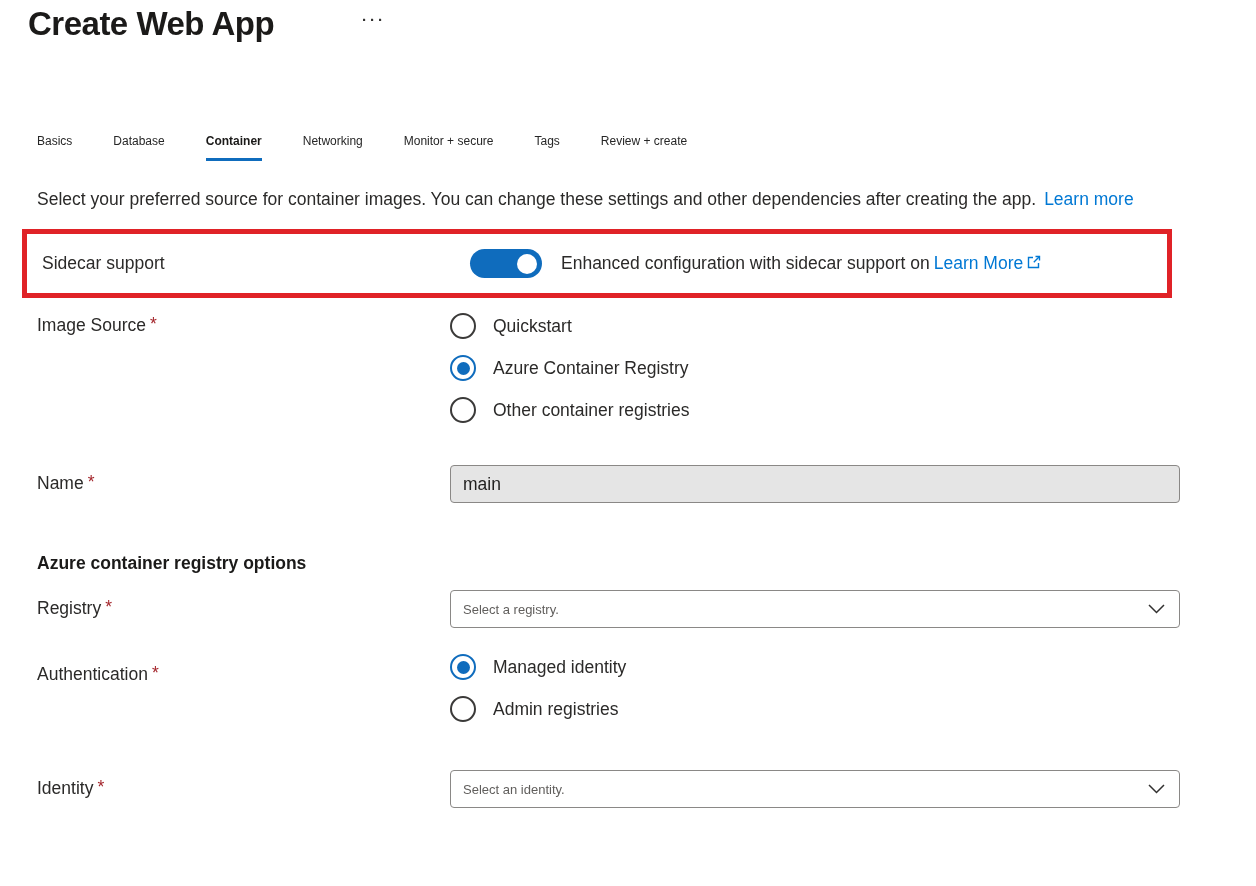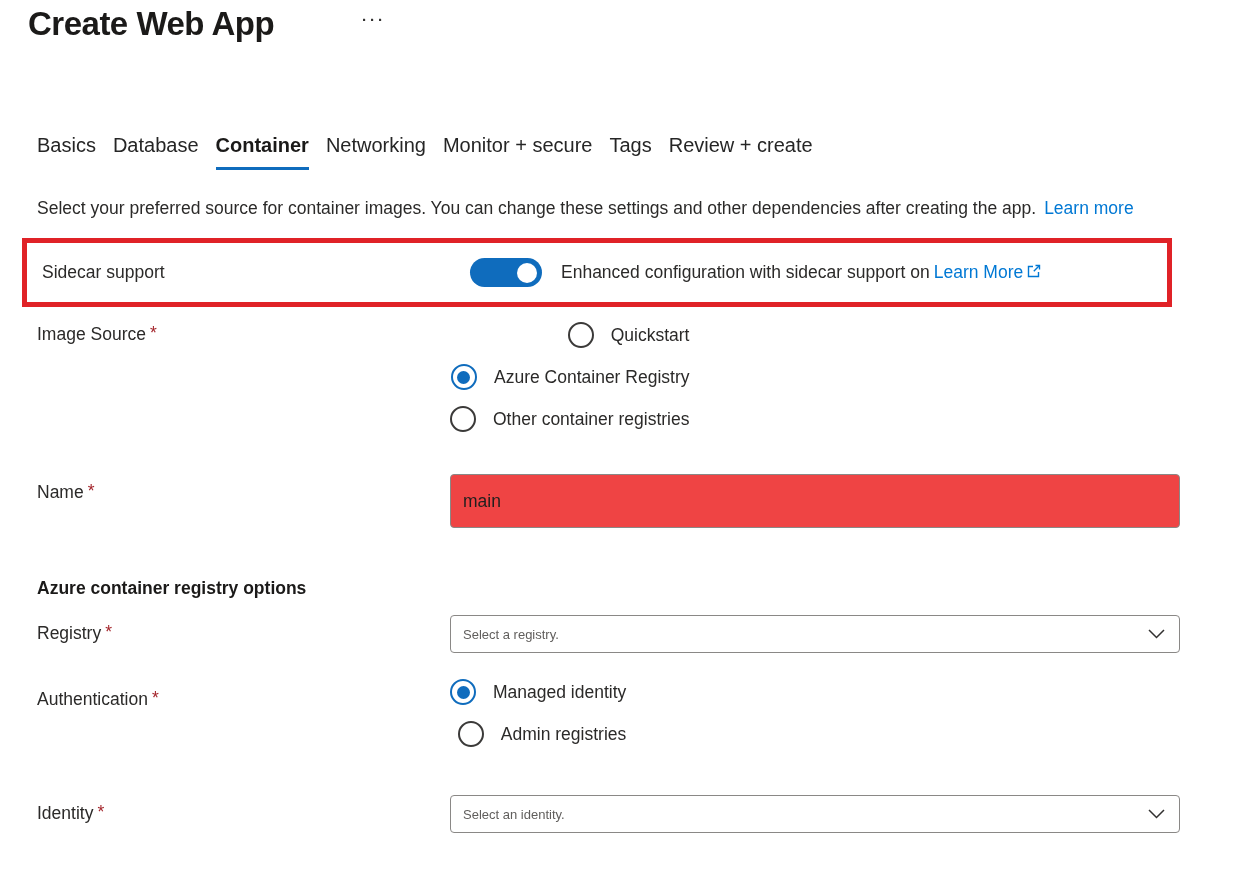--- a/index.html
+++ b/index.html
@@ -13,21 +13,21 @@
 
   
   .title-row { display: flex; align-items: flex-start; padding: 2px 0 0 28px; gap: 44px; }
   .page-title { font-size: 33px; font-weight: 700; color: #1b1a19; line-height: 44px; letter-spacing: -0.5px; }
   .more-btn {
     font-size: 15px; color: #323130; margin: 8px 0 0 44px; letter-spacing: 3px;
     cursor: pointer; line-height: 20px; font-weight: 700;
   }
 
   
-  .tabs { display: flex; gap: 17px; margin: 88px 0 0 37px; font-size: 20px; }
+  .tabs { display: flex; gap: 41px; margin: 88px 0 0 37px; font-size: 12px; }
   .tab { padding-bottom: 10px; color: #262626; cursor: pointer; border-bottom: 3px solid transparent; }
   .tab.active { font-weight: 700; border-bottom-color: #0f6cbd; color: #1b1a19; }
 
   
   .description { margin: 24px 37px 0 37px; max-width: 1140px; font-size: 17.5px; line-height: 28px; color: #2b2a29; }
   .link { color: #0078d4; text-decoration: none; cursor: pointer; }
   .description .link { margin-left: 8px; }
 
   
   .form-row { display: flex; align-items: flex-start; padding-left: 37px; }
@@ -50,33 +50,33 @@
   }
   .toggle .knob {
     position: absolute; top: 4.5px; right: 5px; width: 20px; height: 20px;
     border-radius: 50%; background: #ffffff;
   }
   .sidecar-text { margin-left: 19px; font-size: 17.5px; color: #2b2a29; }
   .sidecar-text .link { margin-left: 4px; }
   .ext-icon { margin-left: 3px; position: relative; top: 1px; }
 
   
-  .radio-group { display: flex; flex-direction: column; gap: 16px; align-items: flex-end; }
+  .radio-group { display: flex; flex-direction: column; gap: 16px; }
   .radio-option { display: flex; align-items: center; gap: 17px; font-size: 17.5px; cursor: pointer; color: #2b2a29; }
   .radio-circle {
     width: 26px; height: 26px; border: 2px solid #3b3a39; border-radius: 50%;
     flex-shrink: 0; display: flex; align-items: center; justify-content: center; background: #fff;
   }
   .radio-circle.selected { border-color: #0f6cbd; }
   .radio-circle.selected::after { content: ""; width: 13px; height: 13px; border-radius: 50%; background: #0f6cbd; }
 
   
   .text-input {
-    width: 730px; height: 54px; border: 1px solid #8a8886; border-radius: 4px;
-    font-size: 17.5px; font-family: inherit; color: #201f1e; padding: 0 12px; outline: none; background: #ef4444;
+    width: 730px; height: 38px; border: 1px solid #8a8886; border-radius: 4px;
+    font-size: 17.5px; font-family: inherit; color: #201f1e; padding: 0 12px; outline: none; background: #e5e5e5;
   }
   .dropdown {
     width: 730px; height: 38px; border: 1px solid #8a8886; border-radius: 4px;
     display: flex; align-items: center; justify-content: space-between;
     padding: 0 14px 0 12px; cursor: pointer; background: #fff;
   }
   .dropdown .placeholder { font-size: 13px; color: #605e5c; }
 
   
   .section-heading { margin: 50px 0 0 37px; font-size: 17.5px; font-weight: 700; color: #1b1a19; }

